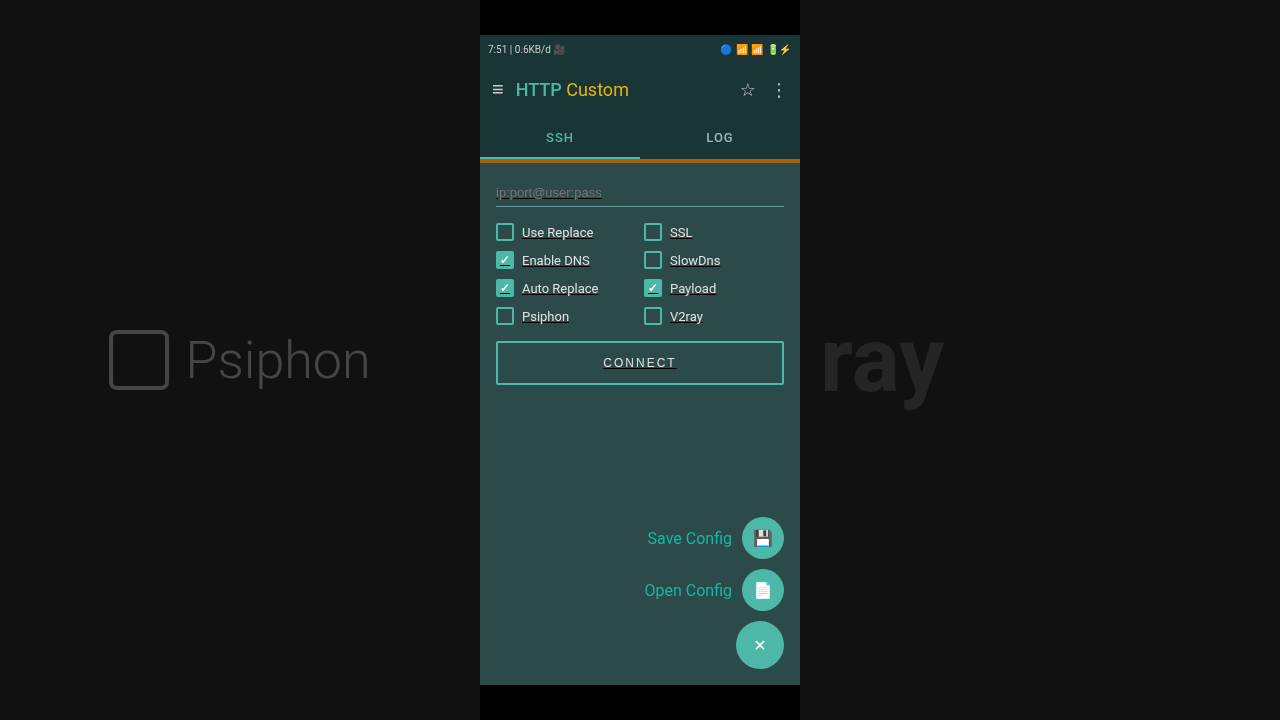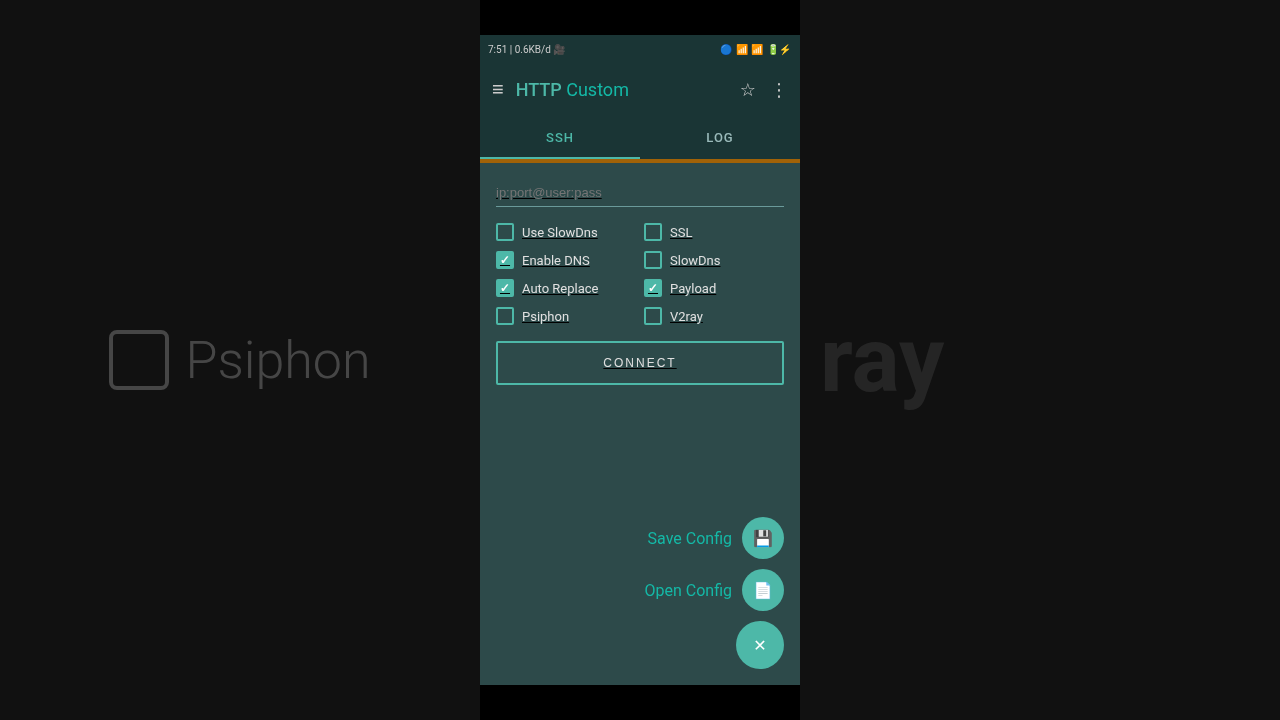--- a/index.html
+++ b/index.html
@@ -112,21 +112,21 @@
     }
     .app-title {
       flex: 1;
       font-size: 18px;
     }
     .app-title-http {
       color: #4db8a8;
       font-weight: 500;
     }
     .app-title-custom {
-      color: #14b8a6;
+      color: #eab308;
       font-weight: 400;
     }
     .app-bar-icons {
       display: flex;
       gap: 14px;
       align-items: center;
       color: #ccc;
       font-size: 18px;
     }
 
@@ -336,21 +336,21 @@
   </div>
 
   <div class="main-content">
 
     <input class="input-field" type="text" placeholder="ip:port@user:pass" style="">
 
     <div class="checkboxes-grid">
 
       <div class="checkbox-item">
         <div class="checkbox-box"></div>
-        <span class="checkbox-label">Use SlowDns</span>
+        <span class="checkbox-label">Use Replace</span>
       </div>
 
       <div class="checkbox-item">
         <div class="checkbox-box"></div>
         <span class="checkbox-label">SSL</span>
       </div>
 
       <div class="checkbox-item">
         <div class="checkbox-box checked"></div>
         <span class="checkbox-label">Enable DNS</span>

